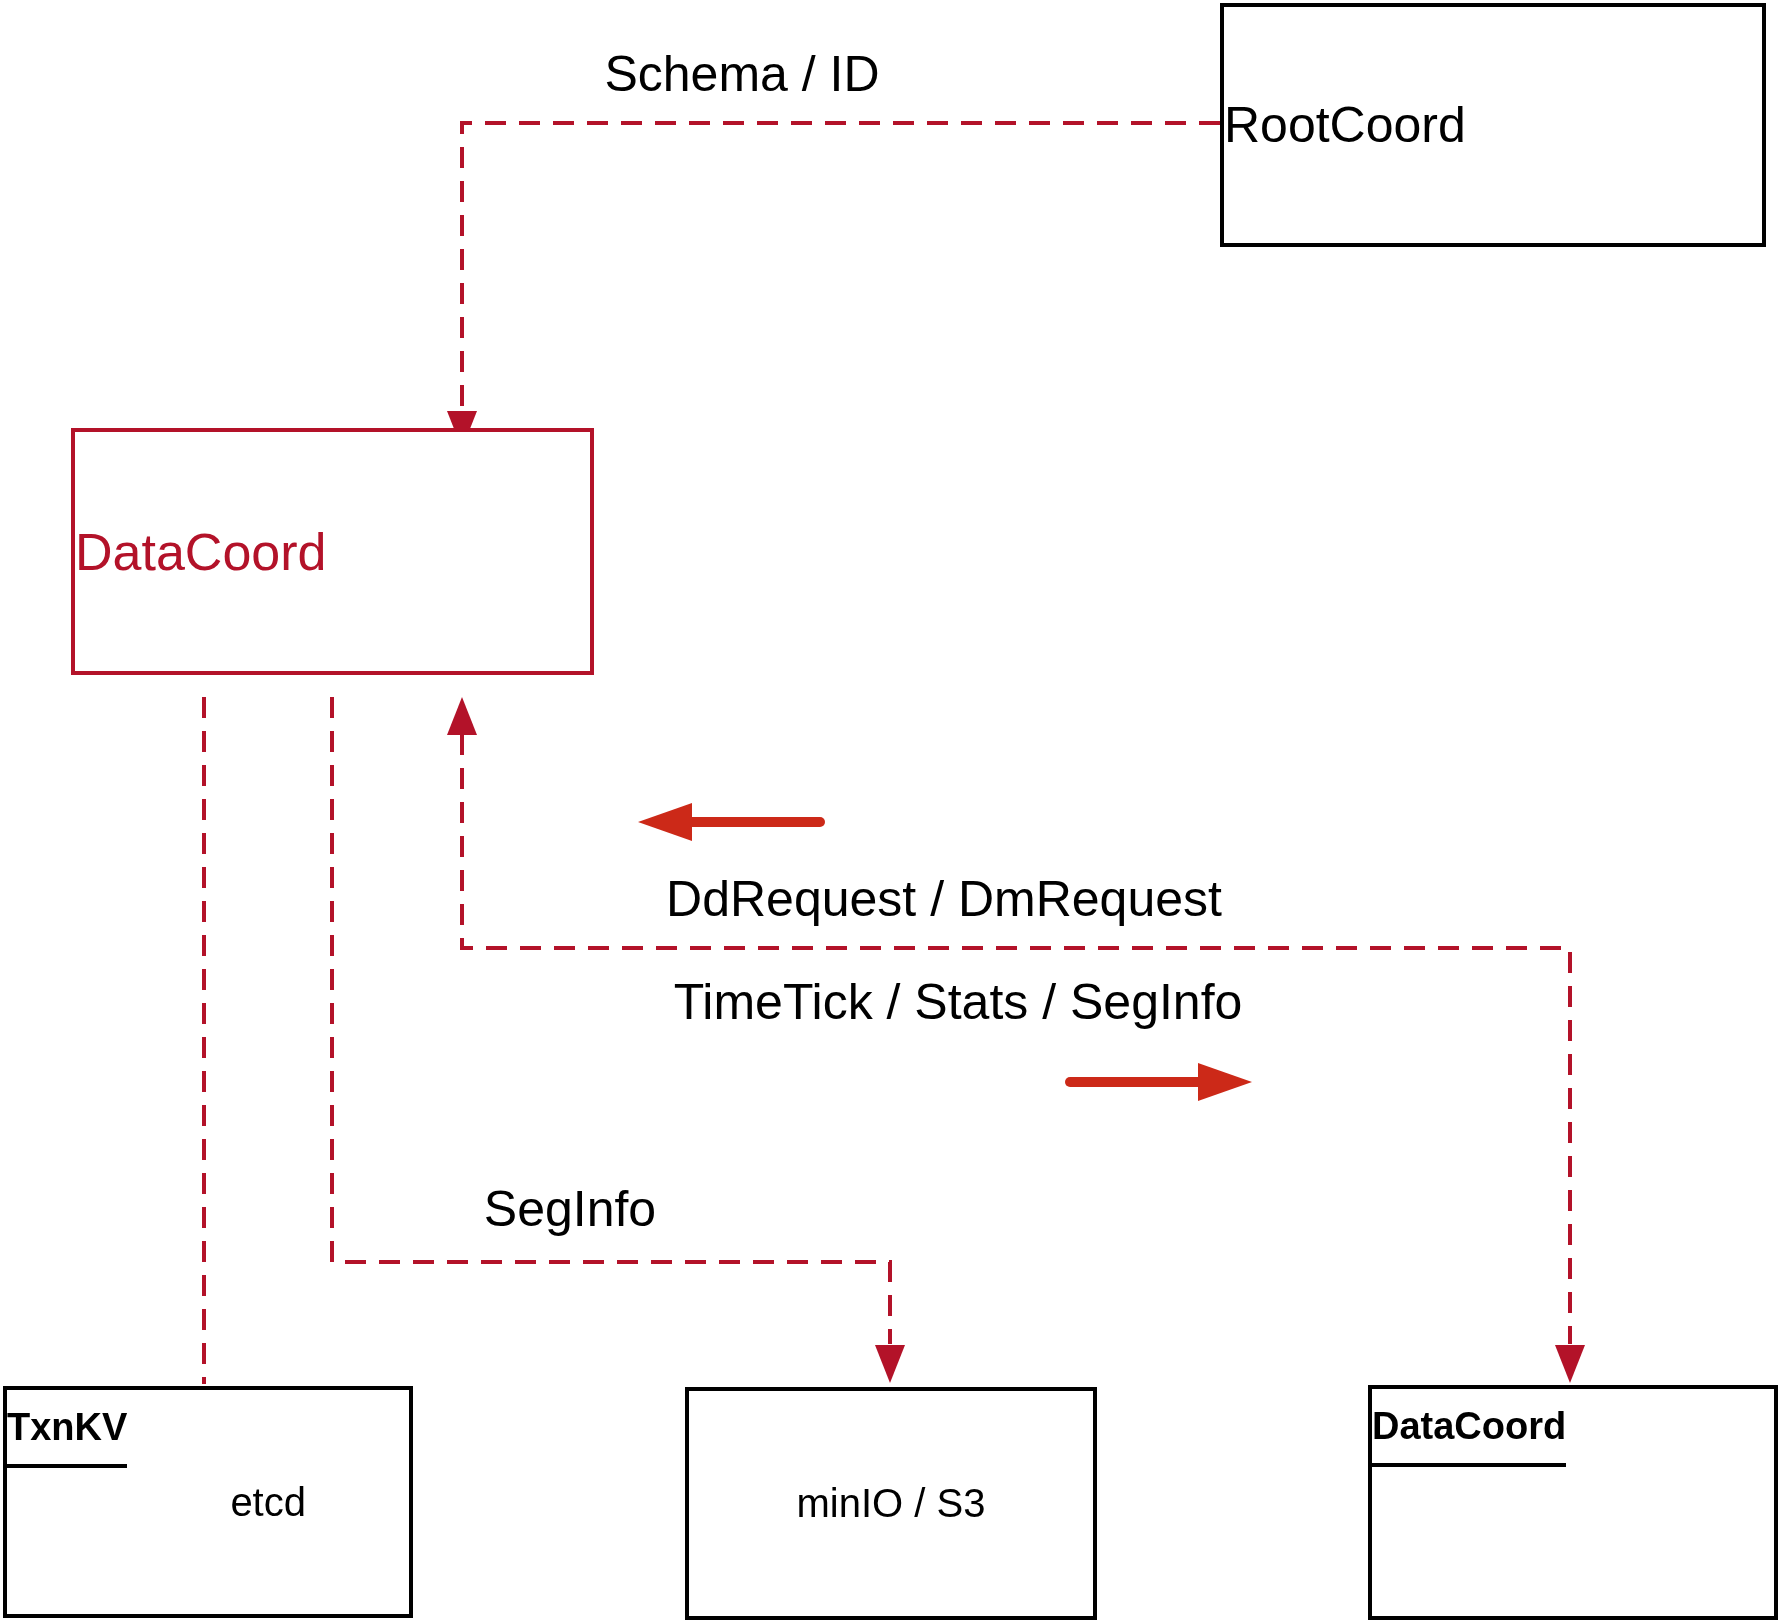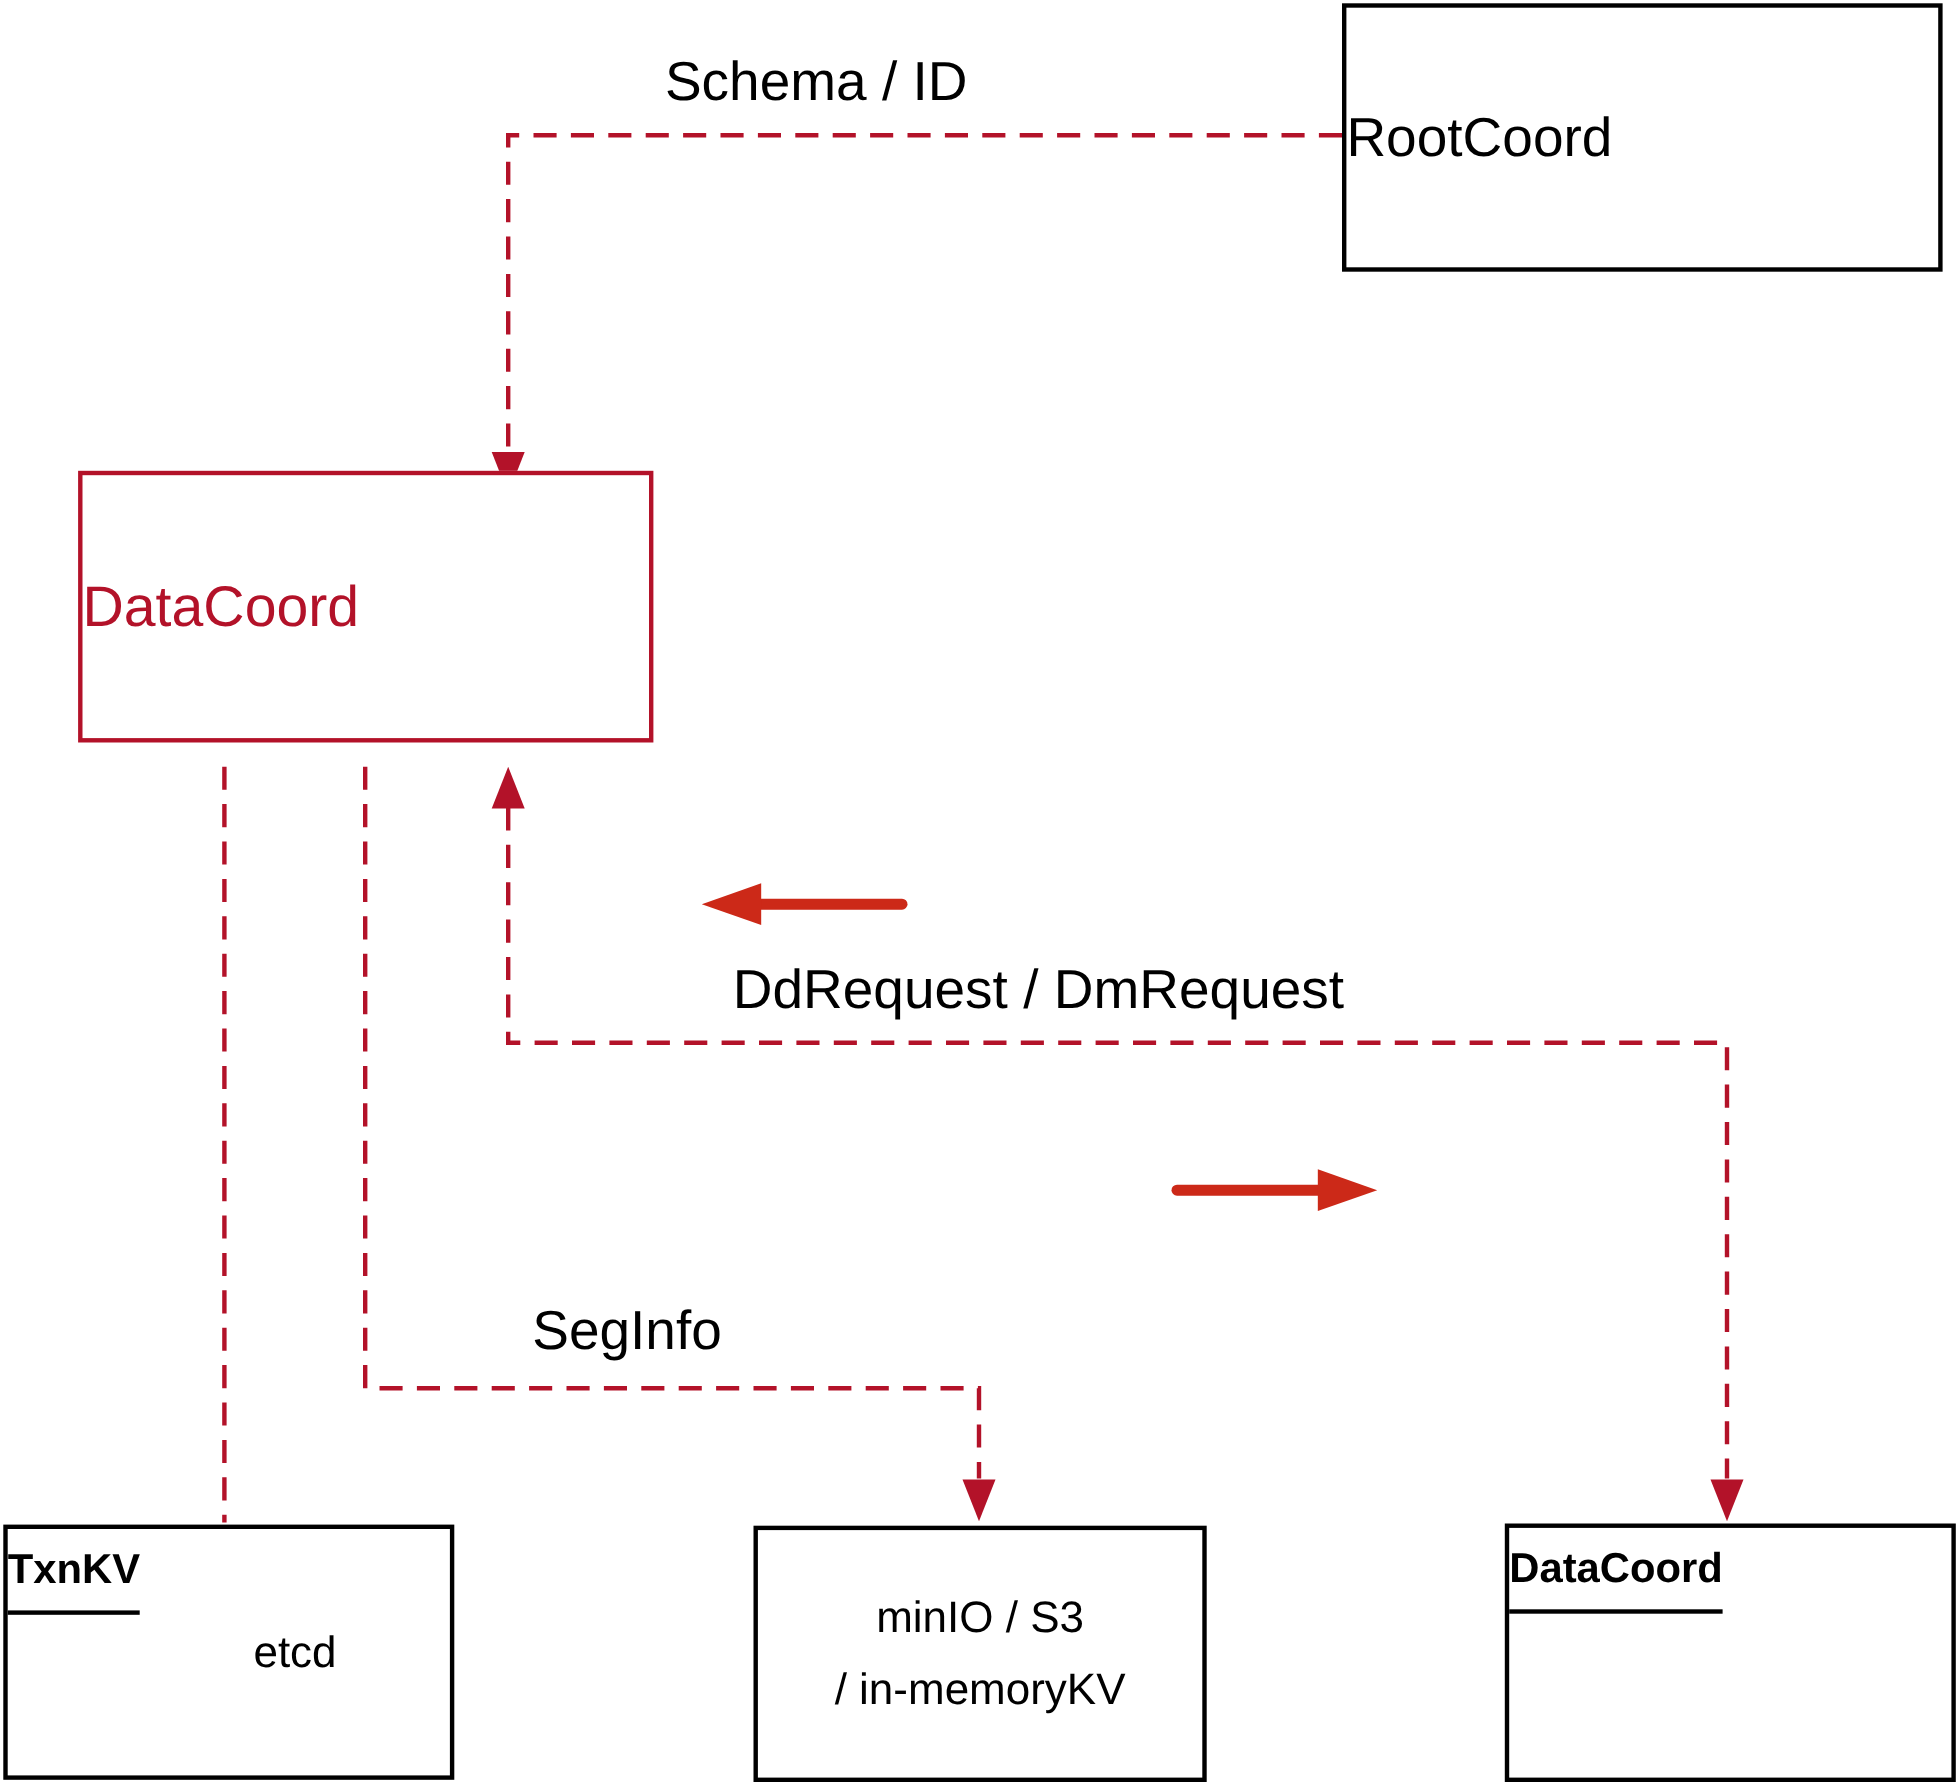--- a/index.html
+++ b/index.html
@@ -112,24 +112,24 @@
   <div class="store store-txnkv">
     <div class="hdr">TxnKV</div>
     <div class="bdy">
       <span>etcd</span>
     </div>
   </div>
 
   <div class="store store-kv">
     <div class="bdy">
       <span>minIO / S3</span>
-      <span>/ in-memoryKV</span>
     </div>
   </div>
 
   <div class="store store-msgstream">
     <div class="hdr">DataCoord</div>
   </div>
 
   <div class="edge-label lbl-schema">Schema / ID</div>
   <div class="edge-label lbl-dd">DdRequest / DmRequest</div>
+  <div class="edge-label lbl-tt">TimeTick / Stats / SegInfo</div>
   <div class="edge-label lbl-binlogs">SegInfo</div>
 </div>
 
 </body></html>

